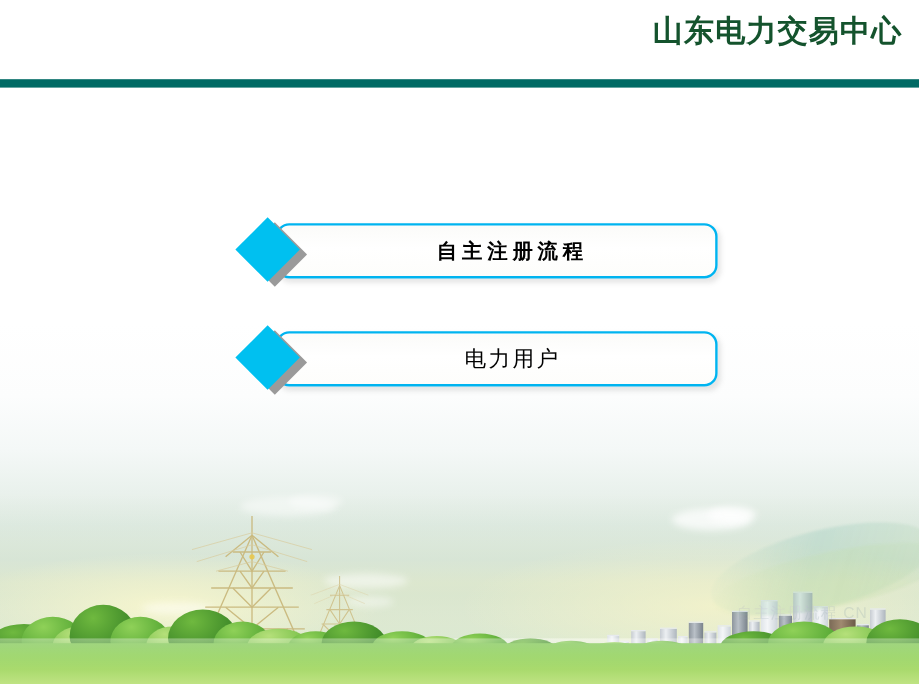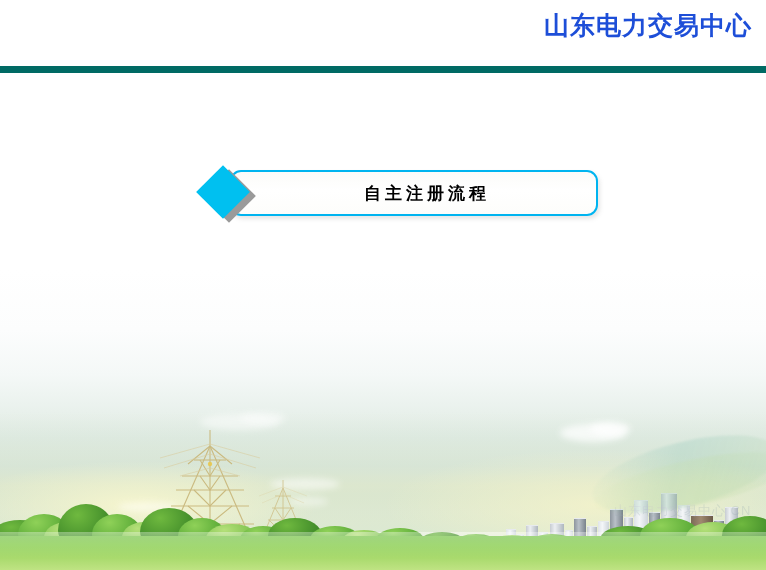--- a/index.html
+++ b/index.html
@@ -211,21 +211,21 @@
     position: absolute;
     right: 14px;
     top: 13px;
     text-align: center;
     line-height: 1;
   }
   .logo-cn {
     font-family: "DejaVu Sans", "Liberation Sans", sans-serif;
     font-size: 25px;
     font-weight: bold;
-    color: #1d4ed8;
+    color: #14532d;
     letter-spacing: 1px;
     white-space: nowrap;
   }
   .logo-en {
     margin-top: 4px;
     font-family: "Liberation Serif", serif;
     font-size: 10px;
     font-weight: bold;
     color: #1b7a72;
     letter-spacing: 0.6px;
@@ -248,21 +248,21 @@
     width: 766px;
     height: 497px;
   }
 
   .row {
     position: absolute;
     left: 194px;
     width: 404px;
     height: 48px;
   }
-  .row-1 { top: 97px; }
+  .row-1 { top: 113px; }
   .row-2 { top: 203px; }
 
   .row-box {
     position: absolute;
     left: 36px;
     top: 0;
     width: 368px;
     height: 46px;
     box-sizing: border-box;
     border: 2px solid #00b4f0;
@@ -439,21 +439,21 @@
       <div class="bush light" style="left:686px;width:54px;height:26px;"></div>
       <div class="bush dark" style="left:722px;width:56px;height:32px;"></div>
     </div>
 
     <div class="grass"></div>
     <div class="grass-haze"></div>
 
     <div class="watermark">
       <div class="wm-swoosh"></div>
       <div class="wm-swoosh2"></div>
-      <div class="wm-sub">山东电力交易中心 CN</div>
+      <div class="wm-sub">自主注册流程 CN</div>
     </div>
   </div>
 
   <div class="header">
     <div class="logo">
       <div class="logo-cn">山东电力交易中心</div>
     </div>
     <div class="header-rule"></div>
   </div>
 
@@ -462,15 +462,24 @@
     <div class="row row-1">
       <div class="row-box">
         <span class="row-label">自主注册流程</span>
       </div>
       <div class="diamond-wrap">
         <div class="diamond-shadow"></div>
         <div class="diamond"></div>
       </div>
     </div>
 
+    <div class="row row-2">
+      <div class="row-box">
+        <span class="row-label">电力用户</span>
+      </div>
+      <div class="diamond-wrap">
+        <div class="diamond-shadow"></div>
+        <div class="diamond"></div>
+      </div>
+    </div>
 
   </div>
 </div>
 
 </body></html>

